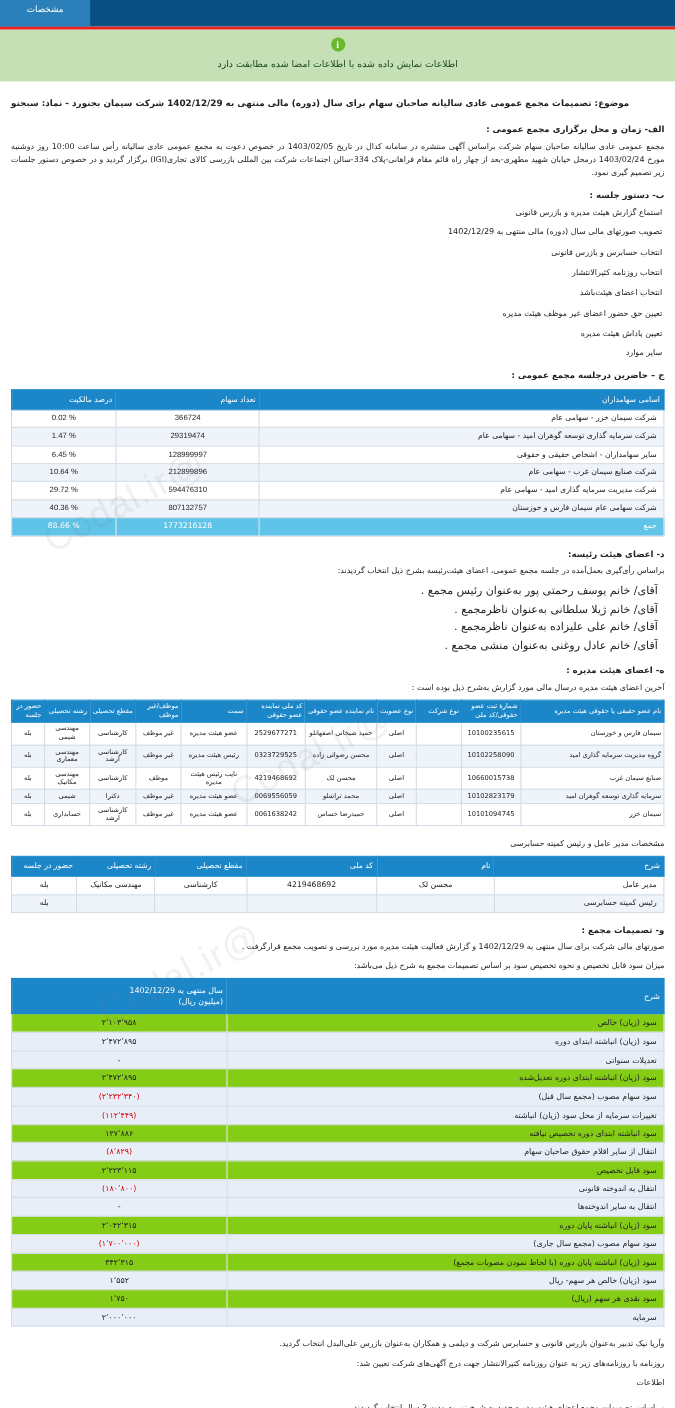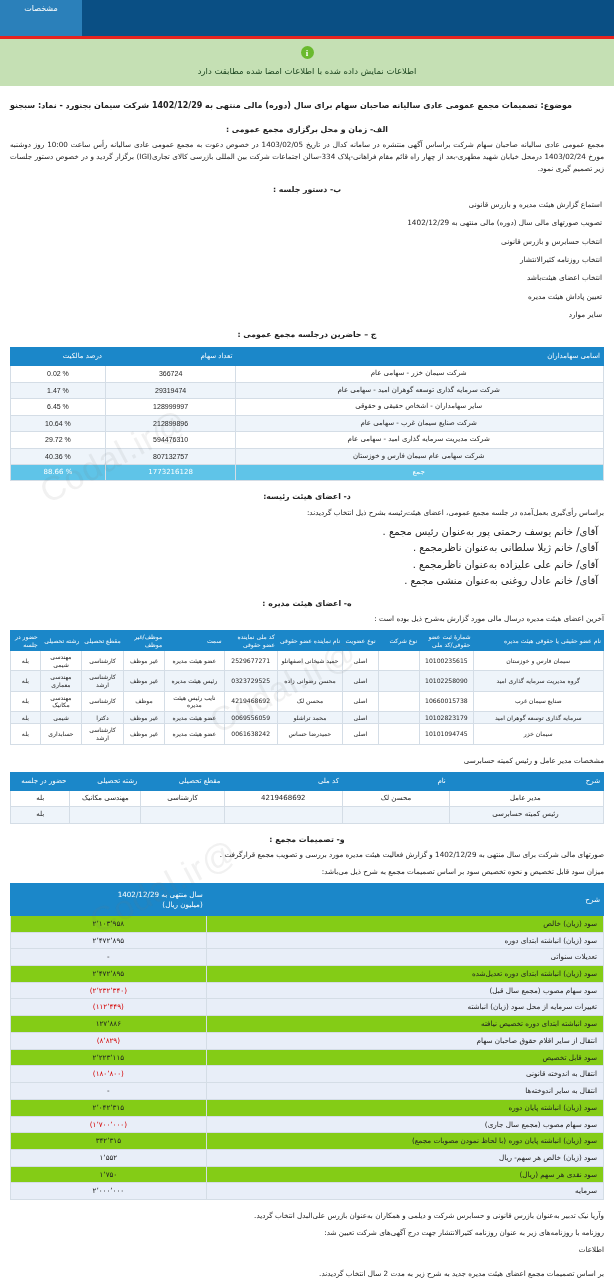--- a/index.html
+++ b/index.html
@@ -13,21 +13,21 @@
     width: 614px;
     min-height: 1280px;
     position: relative;
     overflow: hidden;
     color: #222;
     direction: rtl;
   }
 
   
   .topbar {
-    height: 36px;
+    height: 24px;
     background: #0a4f84;
     display: flex;
     flex-direction: row-reverse;
     align-items: stretch;
     position: relative;
   }
   .topbar-tab {
     background: #2b80ba;
     color: #ffffff;
     font-size: 8px;
@@ -76,21 +76,20 @@
     text-align: left;
     font-weight: bold;
     font-size: 8px;
     margin-bottom: 12px;
   }
 
   .sec-head {
     font-weight: bold;
     font-size: 7.8px;
     margin: 9px 0 3px;
-    text-align: center;
   }
   .para {
     text-align: justify;
     font-size: 7.2px;
     line-height: 1.65;
     margin: 0 0 6px;
   }
   .agenda-item {
     font-size: 7.3px;
     margin: 0 0 7px;
@@ -118,21 +117,21 @@
     padding: 4px 3px;
     text-align: right;
     line-height: 1.3;
   }
   td {
     border: 1px solid #d4dde6;
     padding: 3px 4px;
     text-align: center;
     line-height: 1.35;
   }
-  .t-right { text-align: center; padding-right: 6px; }
+  .t-right { text-align: right; padding-right: 6px; }
   tbody tr:nth-child(odd) td { background: #ffffff; }
   tbody tr:nth-child(even) td { background: #eef4fa; }
   tr.total td {
     background: #5fc4e8 !important;
     color: #ffffff;
   }
   table.outer { border: 1px solid #1b87c9; }
 
   
   .tbl-share td.num, .tbl-share td.pct { font-family: "Liberation Sans", sans-serif; }
@@ -195,20 +194,21 @@
   <div class="sec-head">الف- زمان و محل برگزاری مجمع عمومی :</div>
   <p class="para">مجمع عمومی عادی سالیانه صاحبان سهام شرکت براساس آگهی منتشره در سامانه کدال در تاریخ 1403/02/05 در خصوص دعوت به مجمع عمومی عادی سالیانه رأس ساعت 10:00 روز دوشنبه مورخ 1403/02/24 درمحل خیابان شهید مطهری-بعد از چهار راه قائم مقام فراهانی-پلاک 334-سالن اجتماعات شرکت بین المللی بازرسی کالای تجاری(IGI) برگزار گردید و در خصوص دستور جلسات زیر تصمیم گیری نمود.</p>
 
   <div class="sec-head">ب- دستور جلسه :</div>
   <div>
     <div class="agenda-item">استماع گزارش هیئت مدیره و بازرس قانونی</div>
     <div class="agenda-item">تصویب صورتهای مالی سال (دوره) مالی منتهی به 1402/12/29</div>
     <div class="agenda-item">انتخاب حسابرس و بازرس قانونی</div>
     <div class="agenda-item">انتخاب روزنامه کثیرالانتشار</div>
     <div class="agenda-item">انتخاب اعضای هیئت‌باشد</div>
+    <div class="agenda-item">تعیین حق حضور اعضای غیر موظف هیئت مدیره</div>
     <div class="agenda-item">تعیین پاداش هیئت مدیره</div>
     <div class="agenda-item">سایر موارد</div>
   </div>
 
   <div class="sec-head">ج – حاضرین درجلسه مجمع عمومی :</div>
   <table class="tbl-share outer">
     <thead>
       <tr>
         <th style="width:62%">اسامی سهامداران</th>
         <th style="width:22%">تعداد سهام</th>

